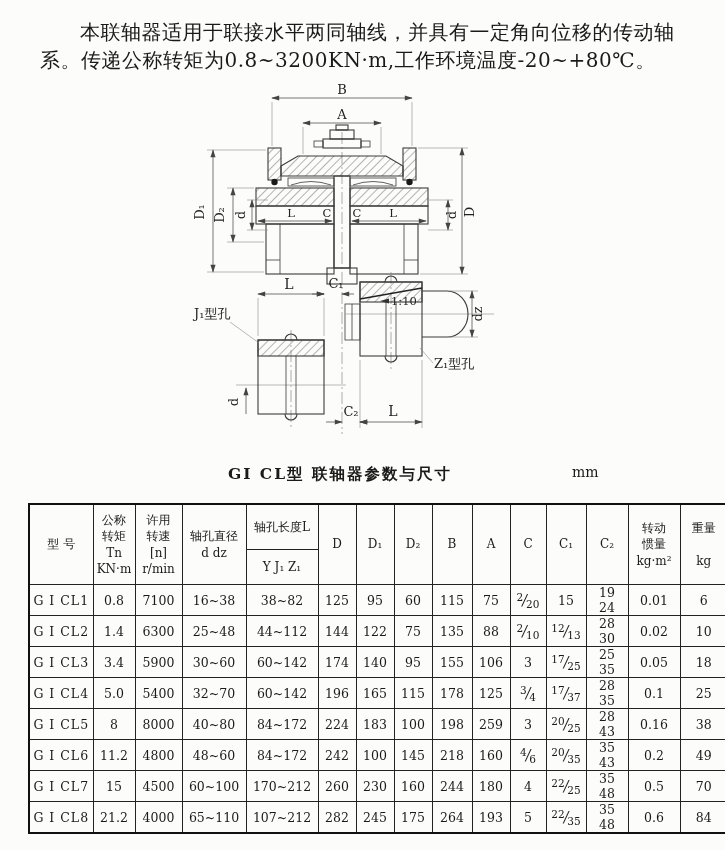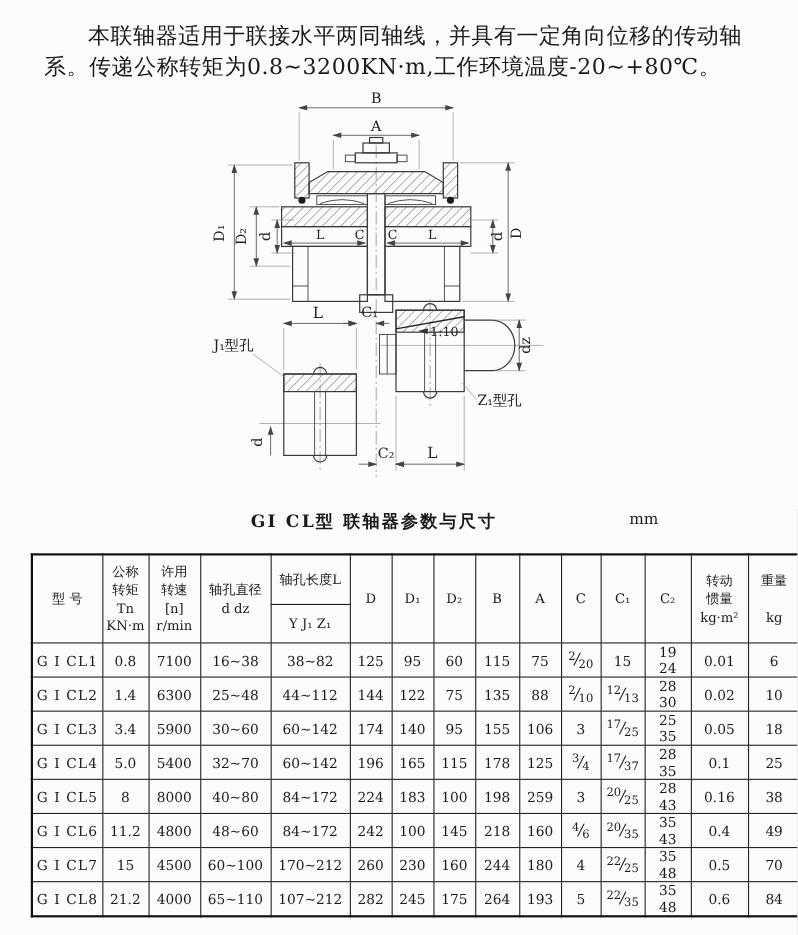--- a/index.html
+++ b/index.html
@@ -371,21 +371,21 @@
           <td class="col-bore_dia">48~60</td>
           <td class="col-bore_len">84~172</td>
           <td class="col-D">242</td>
           <td class="col-D1">100</td>
           <td class="col-D2">145</td>
           <td class="col-B">218</td>
           <td class="col-A">160</td>
           <td class="col-C"><span class="ft">4</span><span class="fs">/</span><span class="fb">6</span></td>
           <td class="col-C1"><span class="ft">20</span><span class="fs">/</span><span class="fb">35</span></td>
           <td class="col-C2">35 43</td>
-          <td class="col-inertia">0.4</td>
+          <td class="col-inertia">0.2</td>
           <td class="col-weight">49</td>
         </tr>
         <tr>
           <td class="col-model">G I CL7</td>
           <td class="col-torque">15</td>
           <td class="col-speed">4500</td>
           <td class="col-bore_dia">60~100</td>
           <td class="col-bore_len">170~212</td>
           <td class="col-D">260</td>
           <td class="col-D1">230</td>

